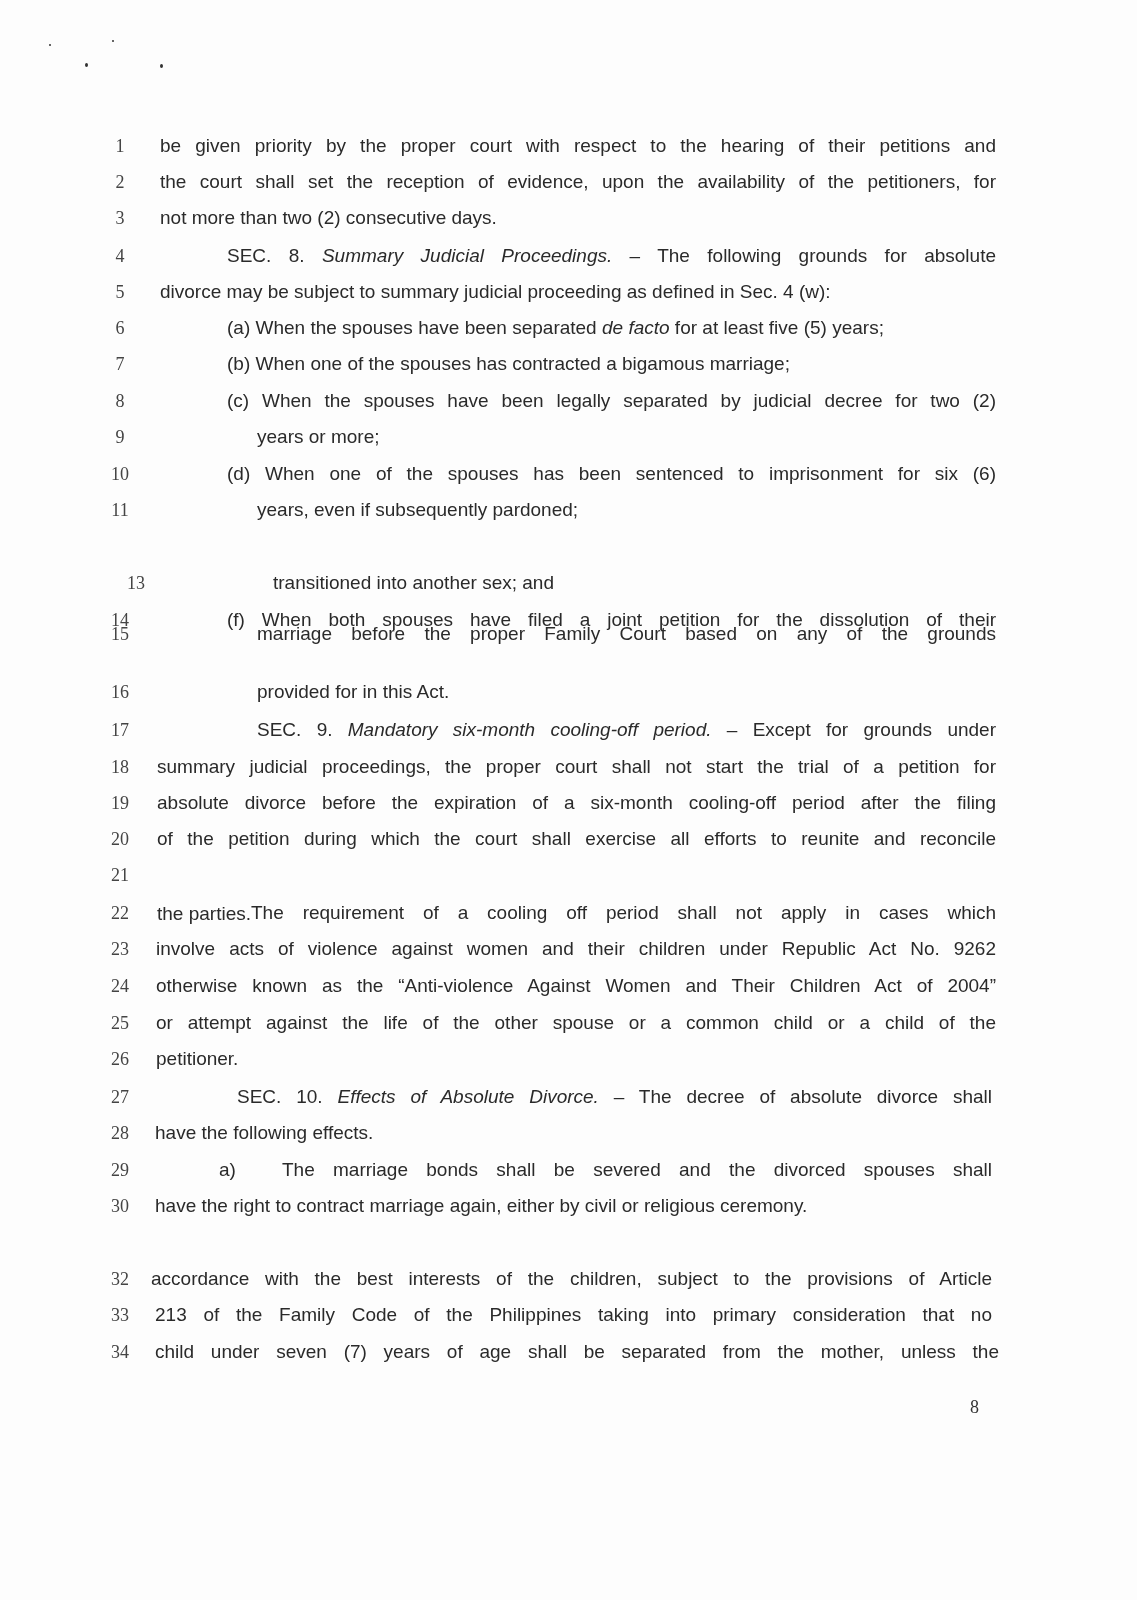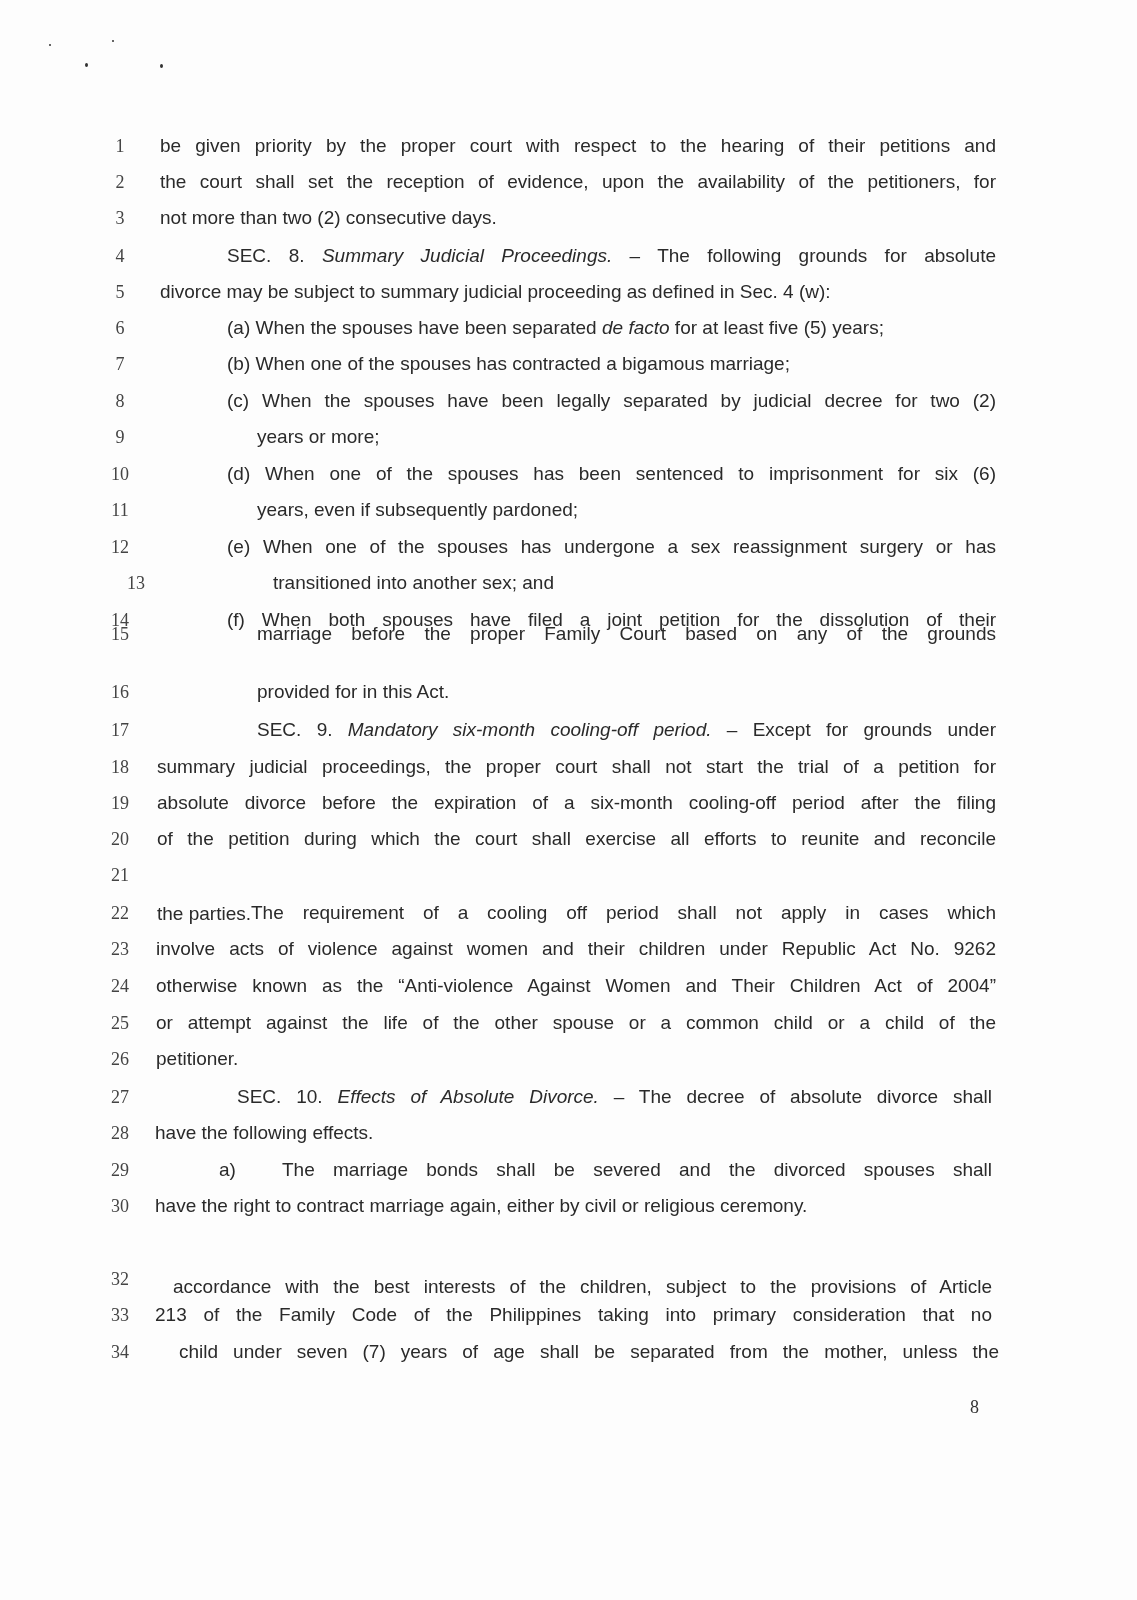--- a/index.html
+++ b/index.html
@@ -128,24 +128,20 @@
   <div class="line" style="top:456px;">
     <span class="ln">10</span>
     <span class="txt ind1">(d) When one of the spouses has been sentenced to imprisonment for six (6)</span>
   </div>
 
   <div class="line" style="top:492px;">
     <span class="ln">11</span>
     <span class="txt ind2 last">years, even if subsequently pardoned;</span>
   </div>
 
-  <div class="line" style="top:529px;">
-    <span class="ln">12</span>
-    <span class="txt ind1">(e) When one of the spouses has undergone a sex reassignment surgery or has</span>
-  </div>
 
   <div class="line" style="top:565px;margin-left:16px;">
     <span class="ln">13</span>
     <span class="txt ind2 last">transitioned into another sex; and</span>
   </div>
 
   <div class="line" style="top:602px;">
     <span class="ln">14</span>
     <span class="txt ind1">(f) When both spouses have filed a joint petition for the dissolution of their</span>
   </div>
@@ -227,27 +223,27 @@
   </div>
 
   <div class="line" style="top:1188px;">
     <span class="ln">30</span>
     <span class="txt ind0 last" style="left:155px;">have the right to contract marriage again, either by civil or religious ceremony.</span>
   </div>
 
 
   <div class="line" style="top:1261px;">
     <span class="ln">32</span>
-    <span class="txt ind0" style="left:173px;right:145px;margin-top:8px;">accordance with the best interests of the children, subject to the provisions of Article</span>
+    <span class="txt ind0" style="left:151px;right:145px;">accordance with the best interests of the children, subject to the provisions of Article</span>
   </div>
 
   <div class="line" style="top:1297px;">
     <span class="ln">33</span>
     <span class="txt ind0" style="left:155px;right:145px;">213 of the Family Code of the Philippines taking into primary consideration that no</span>
   </div>
 
   <div class="line" style="top:1334px;padding-left:7px;">
     <span class="ln">34</span>
-    <span class="txt ind0" style="left:155px;right:145px;margin-left:24px;">child under seven (7) years of age shall be separated from the mother, unless the</span>
+    <span class="txt ind0" style="left:155px;right:145px;">child under seven (7) years of age shall be separated from the mother, unless the</span>
   </div>
 
   <div class="page-number">8</div>
 </div>
 
 </body></html>

